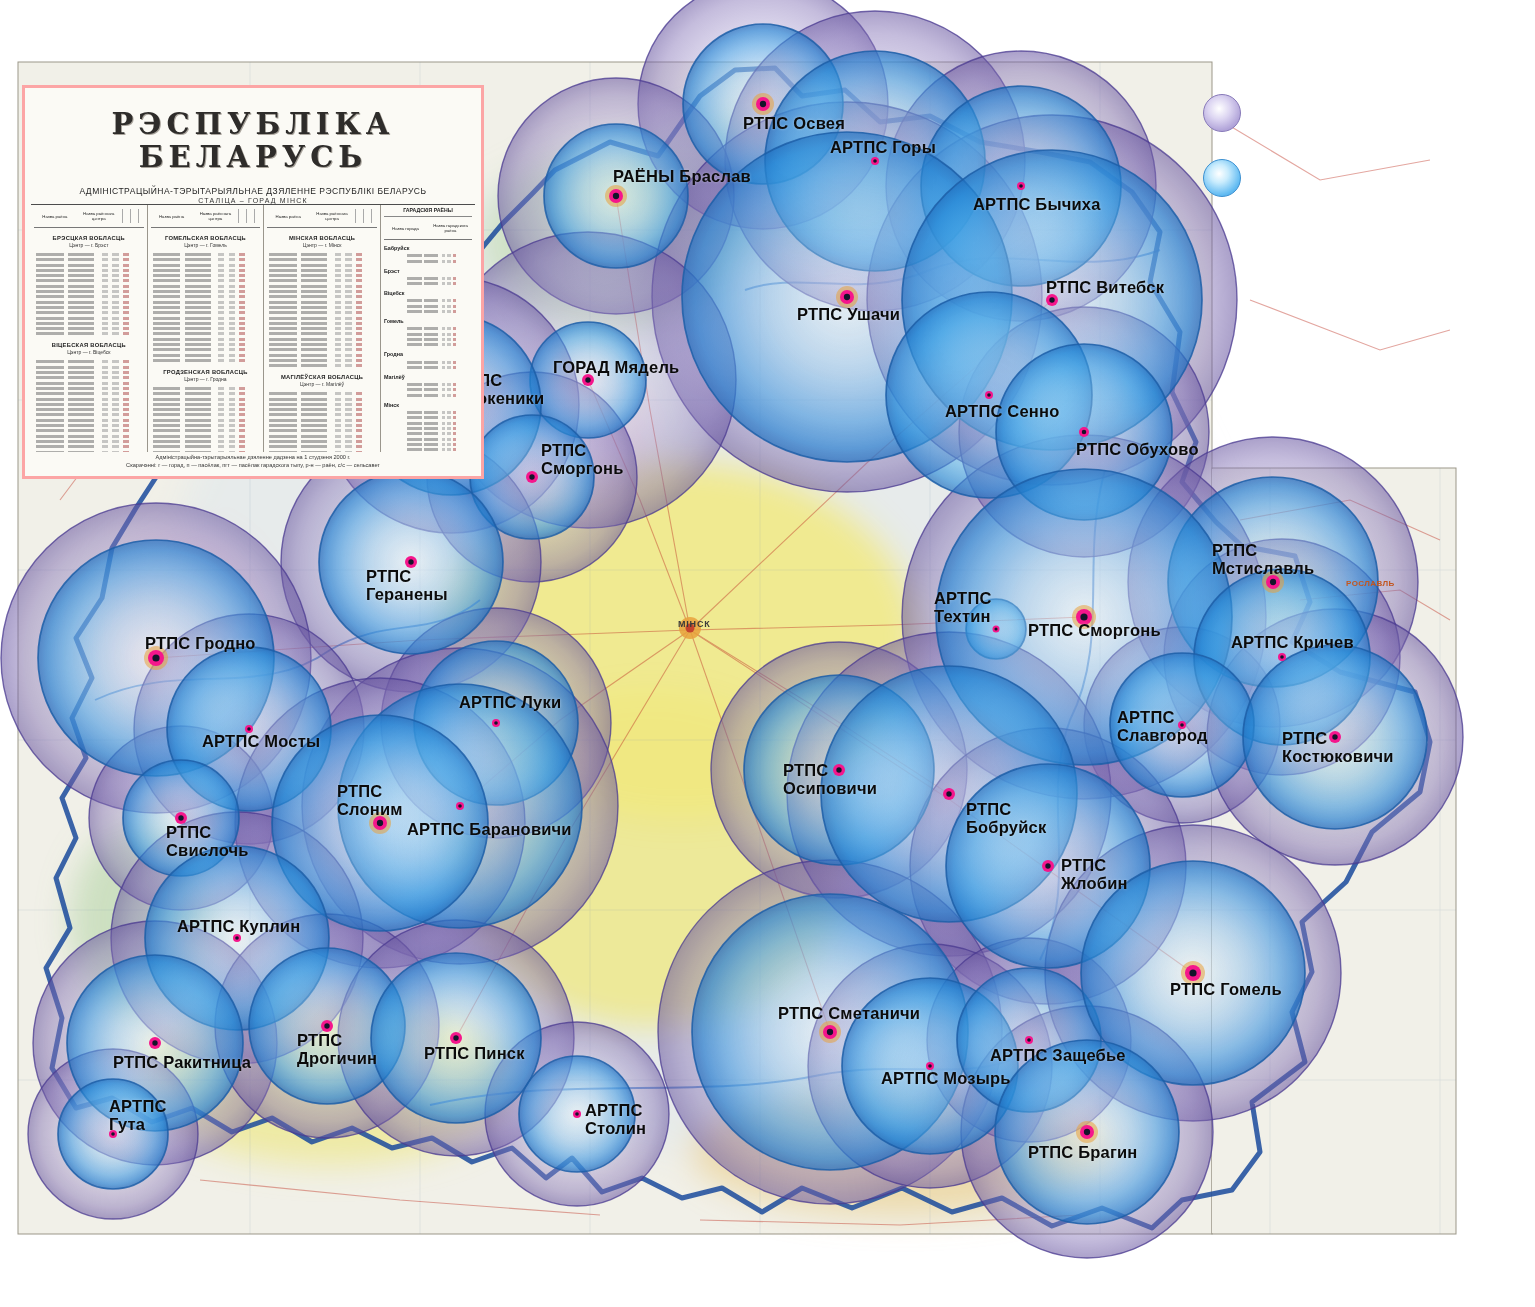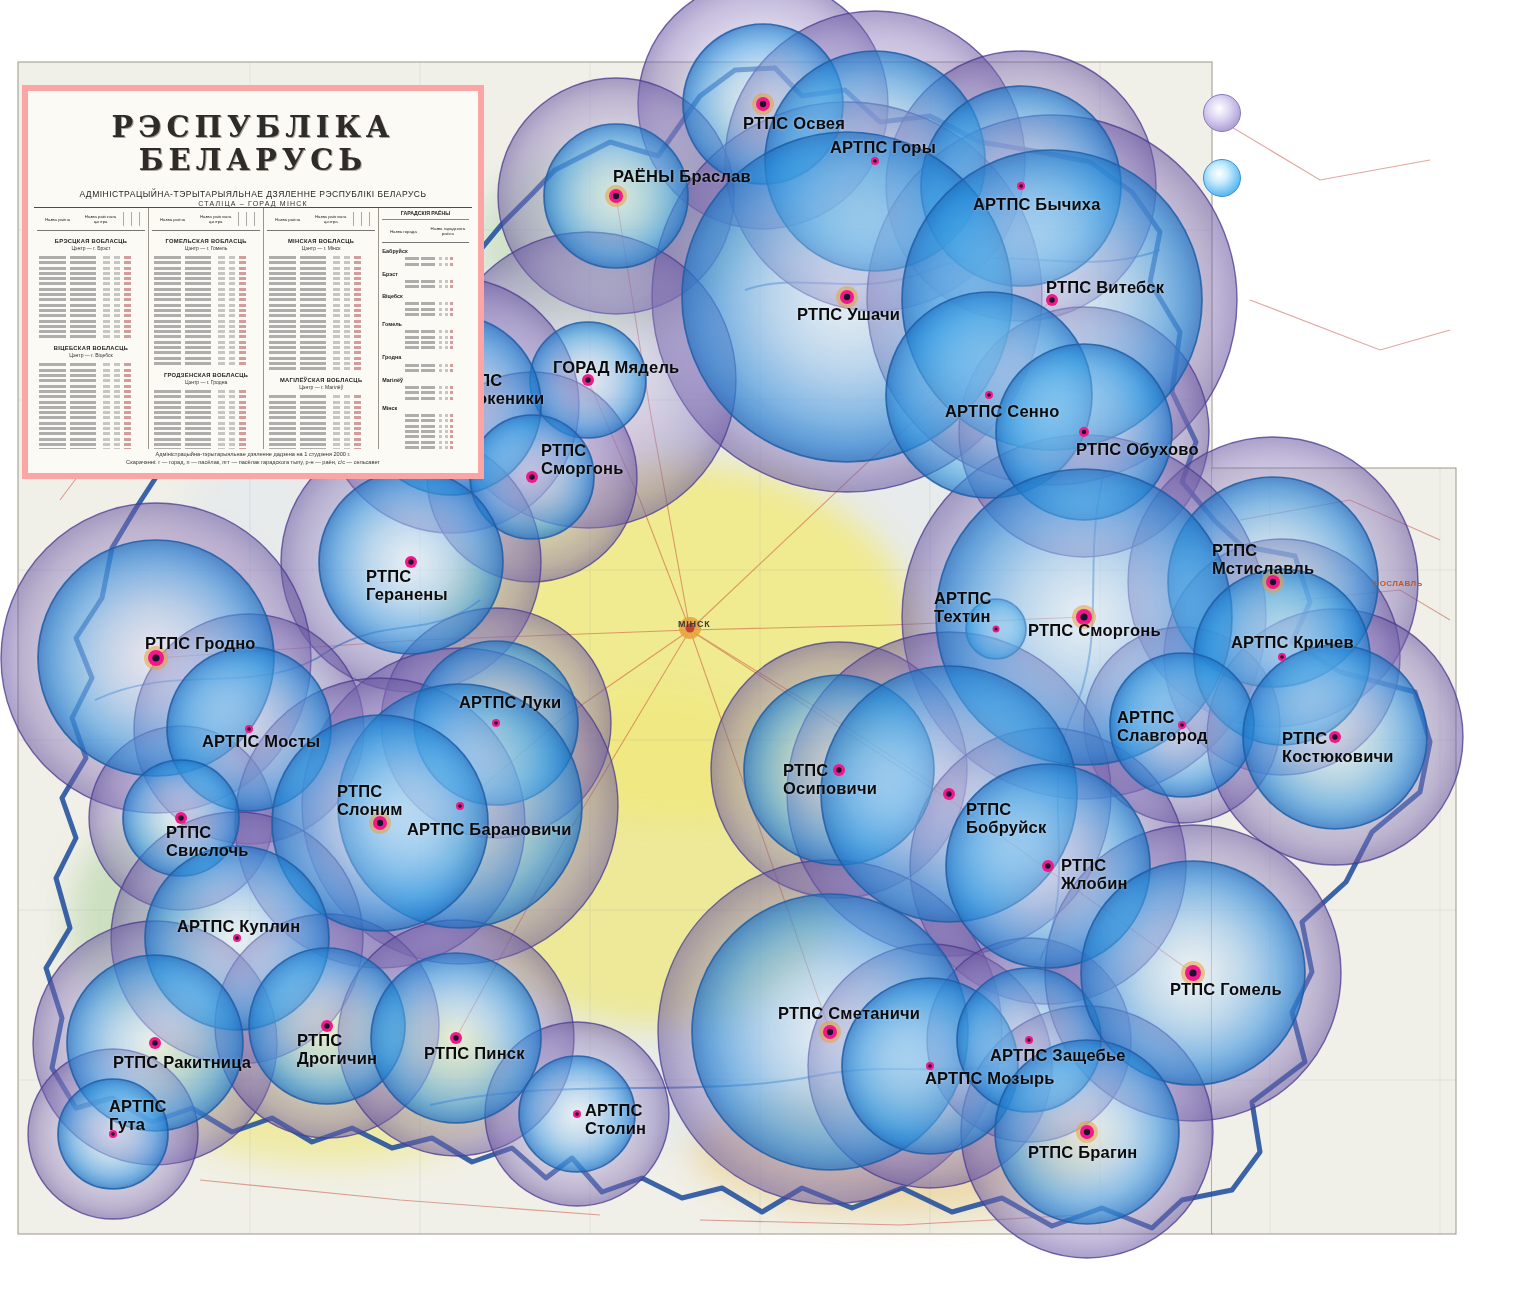--- a/index.html
+++ b/index.html
@@ -20,21 +20,21 @@
   .legend-item{display:flex;align-items:center;margin-bottom:27px;}
   .sphere{width:38px;height:38px;border-radius:50%;margin-right:9px;flex:0 0 38px;box-sizing:border-box;}
   .sphere-purple{background:radial-gradient(circle at 42% 38%,#ffffff 0%,#ddd6f2 35%,#b3a6da 70%,#9487c5 100%);
                  border:1px solid #8678b8;}
   .sphere-blue{background:radial-gradient(circle at 42% 38%,#ffffff 0%,#c9ecfd 30%,#62bbf2 70%,#3d9ada 100%);
                border:1px solid #3a8fd0;}
   .legend-text{font:700 15.5px/19px "Liberation Serif",serif;color:#000;}
 
   
   .panel{position:absolute;left:22px;top:85px;width:462px;height:394px;background:#fbfaf5;
-         border:6px solid #fca5a5;box-sizing:border-box;}
+         border:3px solid #fca5a5;box-sizing:border-box;}
   .panel-title{font:700 29px/33px "DejaVu Serif",serif;text-align:center;letter-spacing:5px;color:#2e2c2a;
                margin-top:20px;text-shadow:1px 1px 0 #a9a49c;}
   .panel-sub{font:400 8.5px/10px "Liberation Sans",sans-serif;text-align:center;letter-spacing:.5px;
              margin-top:12px;color:#1d1d1d;}
   .panel-cap{font:400 7px/9px "Liberation Sans",sans-serif;text-align:center;letter-spacing:1.2px;color:#333;}
   .tbl{position:absolute;left:6px;right:6px;top:116px;bottom:24px;border-top:1px solid #4c4c4c;display:flex;}
   .tcol{flex:1.12 1 0;border-right:1px solid #9a968c;padding:0 3px;box-sizing:border-box;overflow:hidden;}
   .tcol.city{flex:.9 1 0;border-right:none;}
   .thead{height:22px;border-bottom:1px solid #777;display:flex;align-items:center;gap:2px;}
   .thcell{flex:1;font:400 4.3px/5px "Liberation Sans",sans-serif;text-align:center;color:#222;}
@@ -48,21 +48,21 @@
         background:linear-gradient(90deg,#6f6f6f 0 26%,transparent 26% 30%,#6f6f6f 30% 55%,
         transparent 55% 62%,#9a9a9a 62% 68%,transparent 68% 72%,#9a9a9a 72% 78%,
         transparent 78% 82%,#b05050 82% 88%,transparent 88% 100%);}
   .prow.small{width:64%;margin-left:26%;}
   .city-name{font:700 5.4px/7px "Liberation Sans",sans-serif;color:#222;margin-top:5px;}
   .fnote{position:absolute;left:0;right:0;bottom:7px;text-align:center;
          font:400 5.6px/8px "Liberation Sans",sans-serif;color:#333;}
 
   .minsk-label{position:absolute;left:678px;top:619px;font:700 9px "Liberation Sans",sans-serif;
                color:#3a3a3a;letter-spacing:.8px;}
-  .roslavl-label{position:absolute;left:1366px;top:579px;font:700 8px "Liberation Sans",sans-serif;
+  .roslavl-label{position:absolute;left:1338px;top:579px;font:700 8px "Liberation Sans",sans-serif;
                  color:#c2561f;letter-spacing:.4px;padding-left:8px;}
 </style>
 </head>
 <body>
 
 <div class="page">
 
   <svg id="map-svg" width="1535" height="1307" viewBox="0 0 1535 1307">
     <defs>
       <radialGradient id="gradBlue">
@@ -373,21 +373,21 @@
 Бобруйск</div>
       <div class="st-label" style="left: 1061px; top: 857px;">РТПС
 Жлобин</div>
       <div class="st-label" style="left: 113px; top: 1054px;">РТПС Ракитница</div>
       <div class="st-label" style="left: 297px; top: 1032px;">РТПС
 Дрогичин</div>
       <div class="st-label" style="left: 424px; top: 1045px;">РТПС Пинск</div>
       <div class="st-label" style="left: 109px; top: 1098px;">АРТПС
 Гута</div>
       <div class="st-label" style="left: 778px; top: 1005px;">РТПС Сметаничи</div>
-      <div class="st-label" style="left: 881px; top: 1070px; margin-left: 44px;">АРТПС Мозырь</div>
+      <div class="st-label" style="left: 881px; top: 1070px;">АРТПС Мозырь</div>
       <div class="st-label" style="left: 990px; top: 1047px;">АРТПС Защебье</div>
       <div class="st-label" style="left: 585px; top: 1102px;">АРТПС
 Столин</div>
       <div class="st-label" style="left: 1170px; top: 981px;">РТПС Гомель</div>
       <div class="st-label" style="left: 1028px; top: 1144px;">РТПС Брагин</div>
     </div>
 
   <div class="minsk-label">МІНСК</div>
   <div class="roslavl-label">РОСЛАВЛЬ</div>
 

